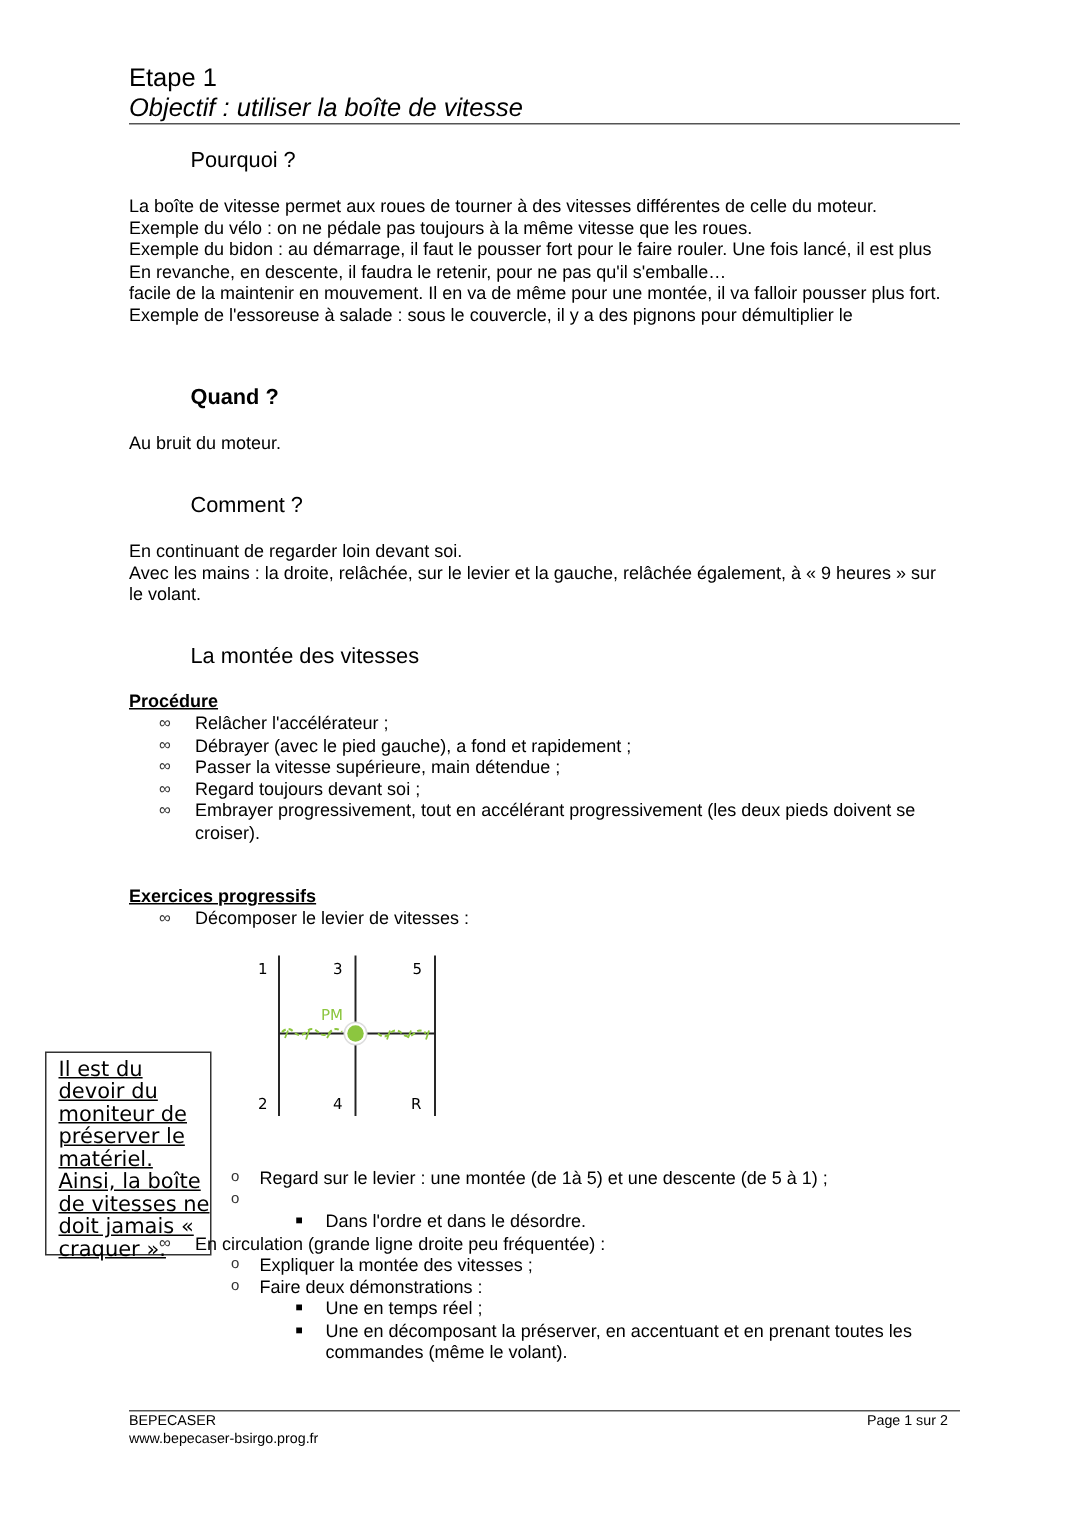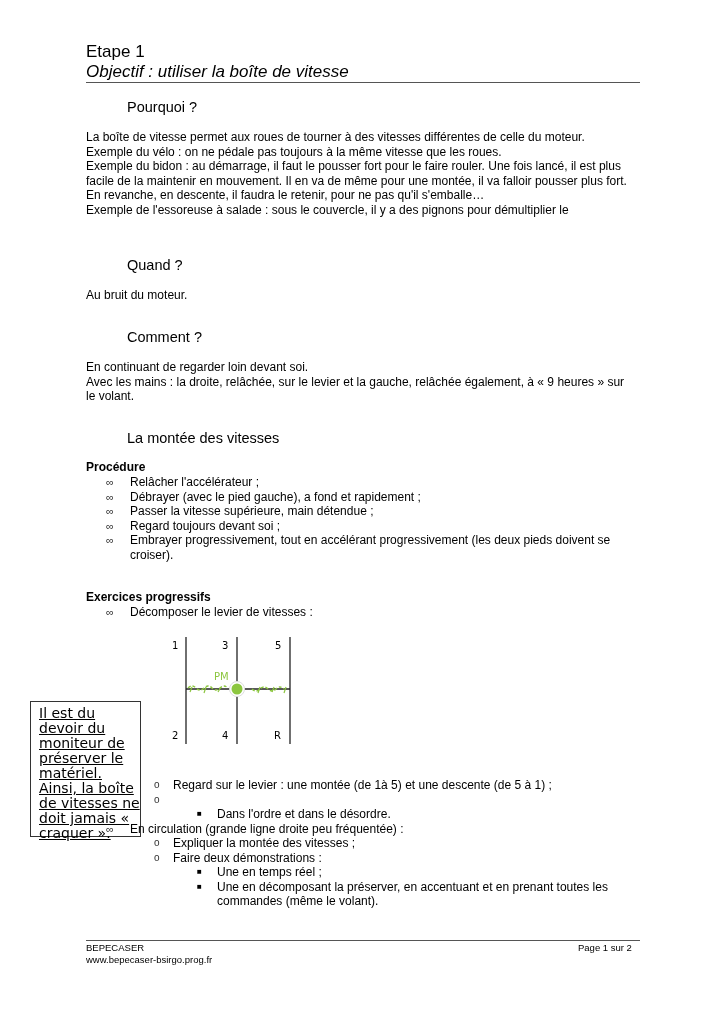--- a/index.html
+++ b/index.html
@@ -4,21 +4,21 @@
   <style>
     html, body { margin:0; padding:0; background:#fff; }
     body { width:724px; height:1024px; position:relative; overflow:hidden;
            font-family:"Liberation Sans", sans-serif; color:#000; }
     .abs { position:absolute; }
     .h-title { left:86px; top:42px; font-size:17px; line-height:20px; }
     .h-sub { left:86px; top:62px; font-size:17px; line-height:20px; font-style:italic; }
     .hr-top { left:86px; top:82px; width:554px; height:0; border-top:1px solid #555; }
     .section { left:86px; font-size:14.5px; line-height:18px;margin-left:41px; }
     .para { left:86px; font-size:12px; line-height:14.5px; width:560px; }
-    .bold { font-weight:bold; }
+    .bold { font-weight:bold;text-decoration:underline; }
     .list { list-style:none; margin:0; padding:0; }
     .li { position:relative; font-size:12px; line-height:14.5px; }
     .b1 { position:absolute; left:-24px; top:0; font-size:11px; color:#333; }
     .b2 { position:absolute; left:-19px; top:0; font-size:10px; color:#333; }
     .b3 { position:absolute; left:-20px; top:0; font-size:8px; }
     .note { left:30px; top:701px; width:111px; height:136px; border:1px solid #333;
             font-family:"DejaVu Sans", sans-serif; font-size:14px; line-height:15px;
             padding:4px 0 0 8px; box-sizing:border-box;text-decoration:underline; }
     .hr-bot { left:86px; top:940px; width:554px; height:0; border-top:1px solid #555; }
     .foot { font-size:9.5px; line-height:12px; }
@@ -29,26 +29,26 @@
 
 <div class="abs h-title">Etape 1</div>
 <div class="abs h-sub">Objectif : utiliser la boîte de vitesse</div>
 <div class="abs hr-top"></div>
 
 <div class="abs section" style="top:98px;">Pourquoi ?</div>
 <div class="abs para" style="top:130px;">
   <div>La boîte de vitesse permet aux roues de tourner à des vitesses différentes de celle du moteur.</div>
   <div>Exemple du vélo : on ne pédale pas toujours à la même vitesse que les roues.</div>
   <div>Exemple du bidon : au démarrage, il faut le pousser fort pour le faire rouler. Une fois lancé, il est plus</div>
+  <div>En revanche, en descente, il faudra le retenir, pour ne pas qu'il s'emballe…</div>
   <div>facile de la maintenir en mouvement. Il en va de même pour une montée, il va falloir pousser plus fort.</div>
-  <div>En revanche, en descente, il faudra le retenir, pour ne pas qu'il s'emballe…</div>
   <div>Exemple de l'essoreuse à salade : sous le couvercle, il y a des pignons pour démultiplier le</div>
 </div>
 
-<div class="abs section" style="top:256px;">Quand ?</div>
+<div class="abs section" style="top:256px;font-weight:bold;">Quand ?</div>
 <div class="abs para" style="top:288px;">Au bruit du moteur.</div>
 
 <div class="abs section" style="top:328px;">Comment ?</div>
 <div class="abs para" style="top:360px;">
   <div>En continuant de regarder loin devant soi.</div>
   <div>Avec les mains : la droite, relâchée, sur le levier et la gauche, relâchée également, à « 9 heures » sur</div>
   <div>le volant.</div>
 </div>
 
 <div class="abs section" style="top:429px;">La montée des vitesses</div>

